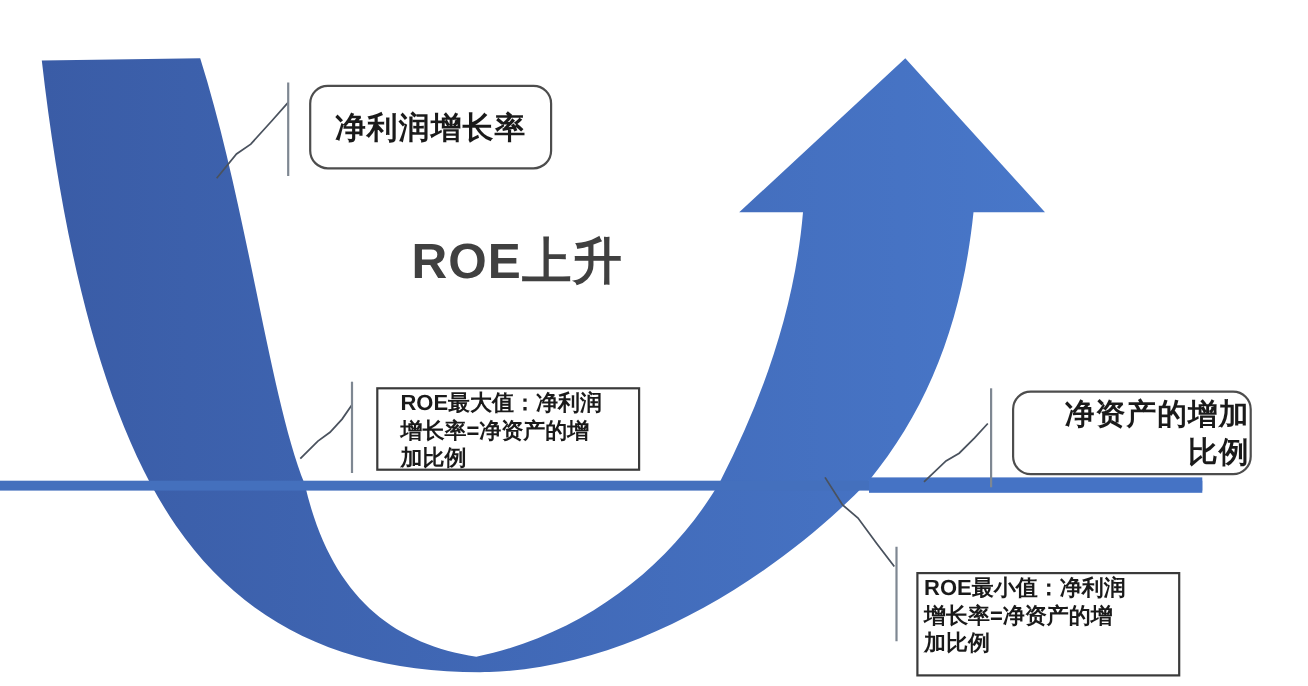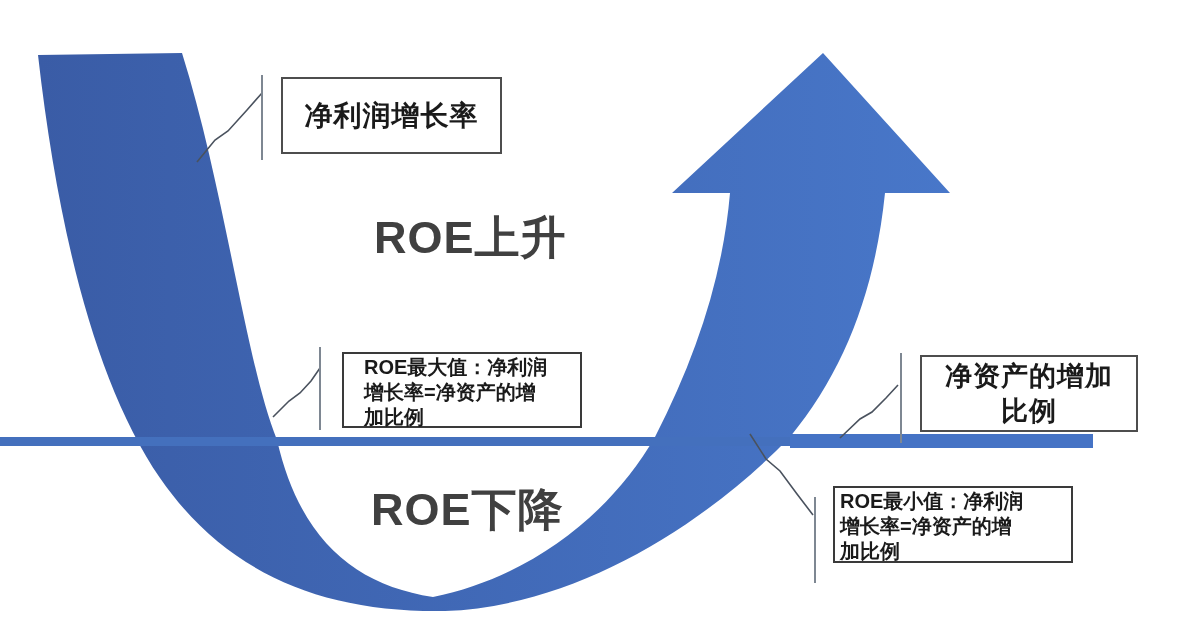--- a/index.html
+++ b/index.html
@@ -12,39 +12,39 @@
     color:#151515;
   }
   .canvas svg{position:absolute;left:0;top:0;}
   .callout{
     position:absolute;
     background:#fff;
     box-sizing:border-box;
     font-weight:bold;
     color:#1a1a1a;
   }
-  .callout.center{display:flex;flex-direction:column;align-items:center;justify-content:center;text-align:center;}
+  .callout.center{display:flex;flex-direction:column;align-items:center;justify-content:center;text-align:center;border-radius:17px;}
   #box-net-profit{
     left:281px;top:77px;width:221px;height:77px;
     border:2px solid #4d4d4d;
     font-size:28px;letter-spacing:1px;
   }
   #box-roe-max{
     left:342px;top:352px;width:240px;height:76px;
     border:2px solid #3a3a3a;
     font-size:20px;line-height:25px;
     padding:1px 20px;
   }
   #box-net-asset{
     left:920px;top:355px;width:218px;height:77px;
     border:2px solid #4d4d4d;
-    font-size:27px;line-height:35px;letter-spacing:1px;
+    font-size:27px;line-height:35px;letter-spacing:1px;align-items:flex-end;
   }
   #box-roe-min{
-    left:833px;top:486px;width:240px;height:77px;
+    left:833px;top:520px;width:240px;height:95px;
     border:2px solid #3a3a3a;
     font-size:20px;line-height:25px;
     padding:1px 5px;
   }
   .big-label{
     position:absolute;
     font-weight:bold;
     font-size:45px;
     color:#404040;
     letter-spacing:1px;
@@ -114,15 +114,14 @@
     <span class="line-row">比例</span>
   </div>
 
   <div class="callout" id="box-roe-min">
     <span class="line-row">ROE最小值：净利润</span>
     <span class="line-row">增长率=净资产的增</span>
     <span class="line-row">加比例</span>
   </div>
 
   <div class="big-label" id="label-roe-up">ROE上升</div>
-  <div class="big-label" id="label-roe-down">ROE下降</div>
 
 </div>
 
 </body></html>

